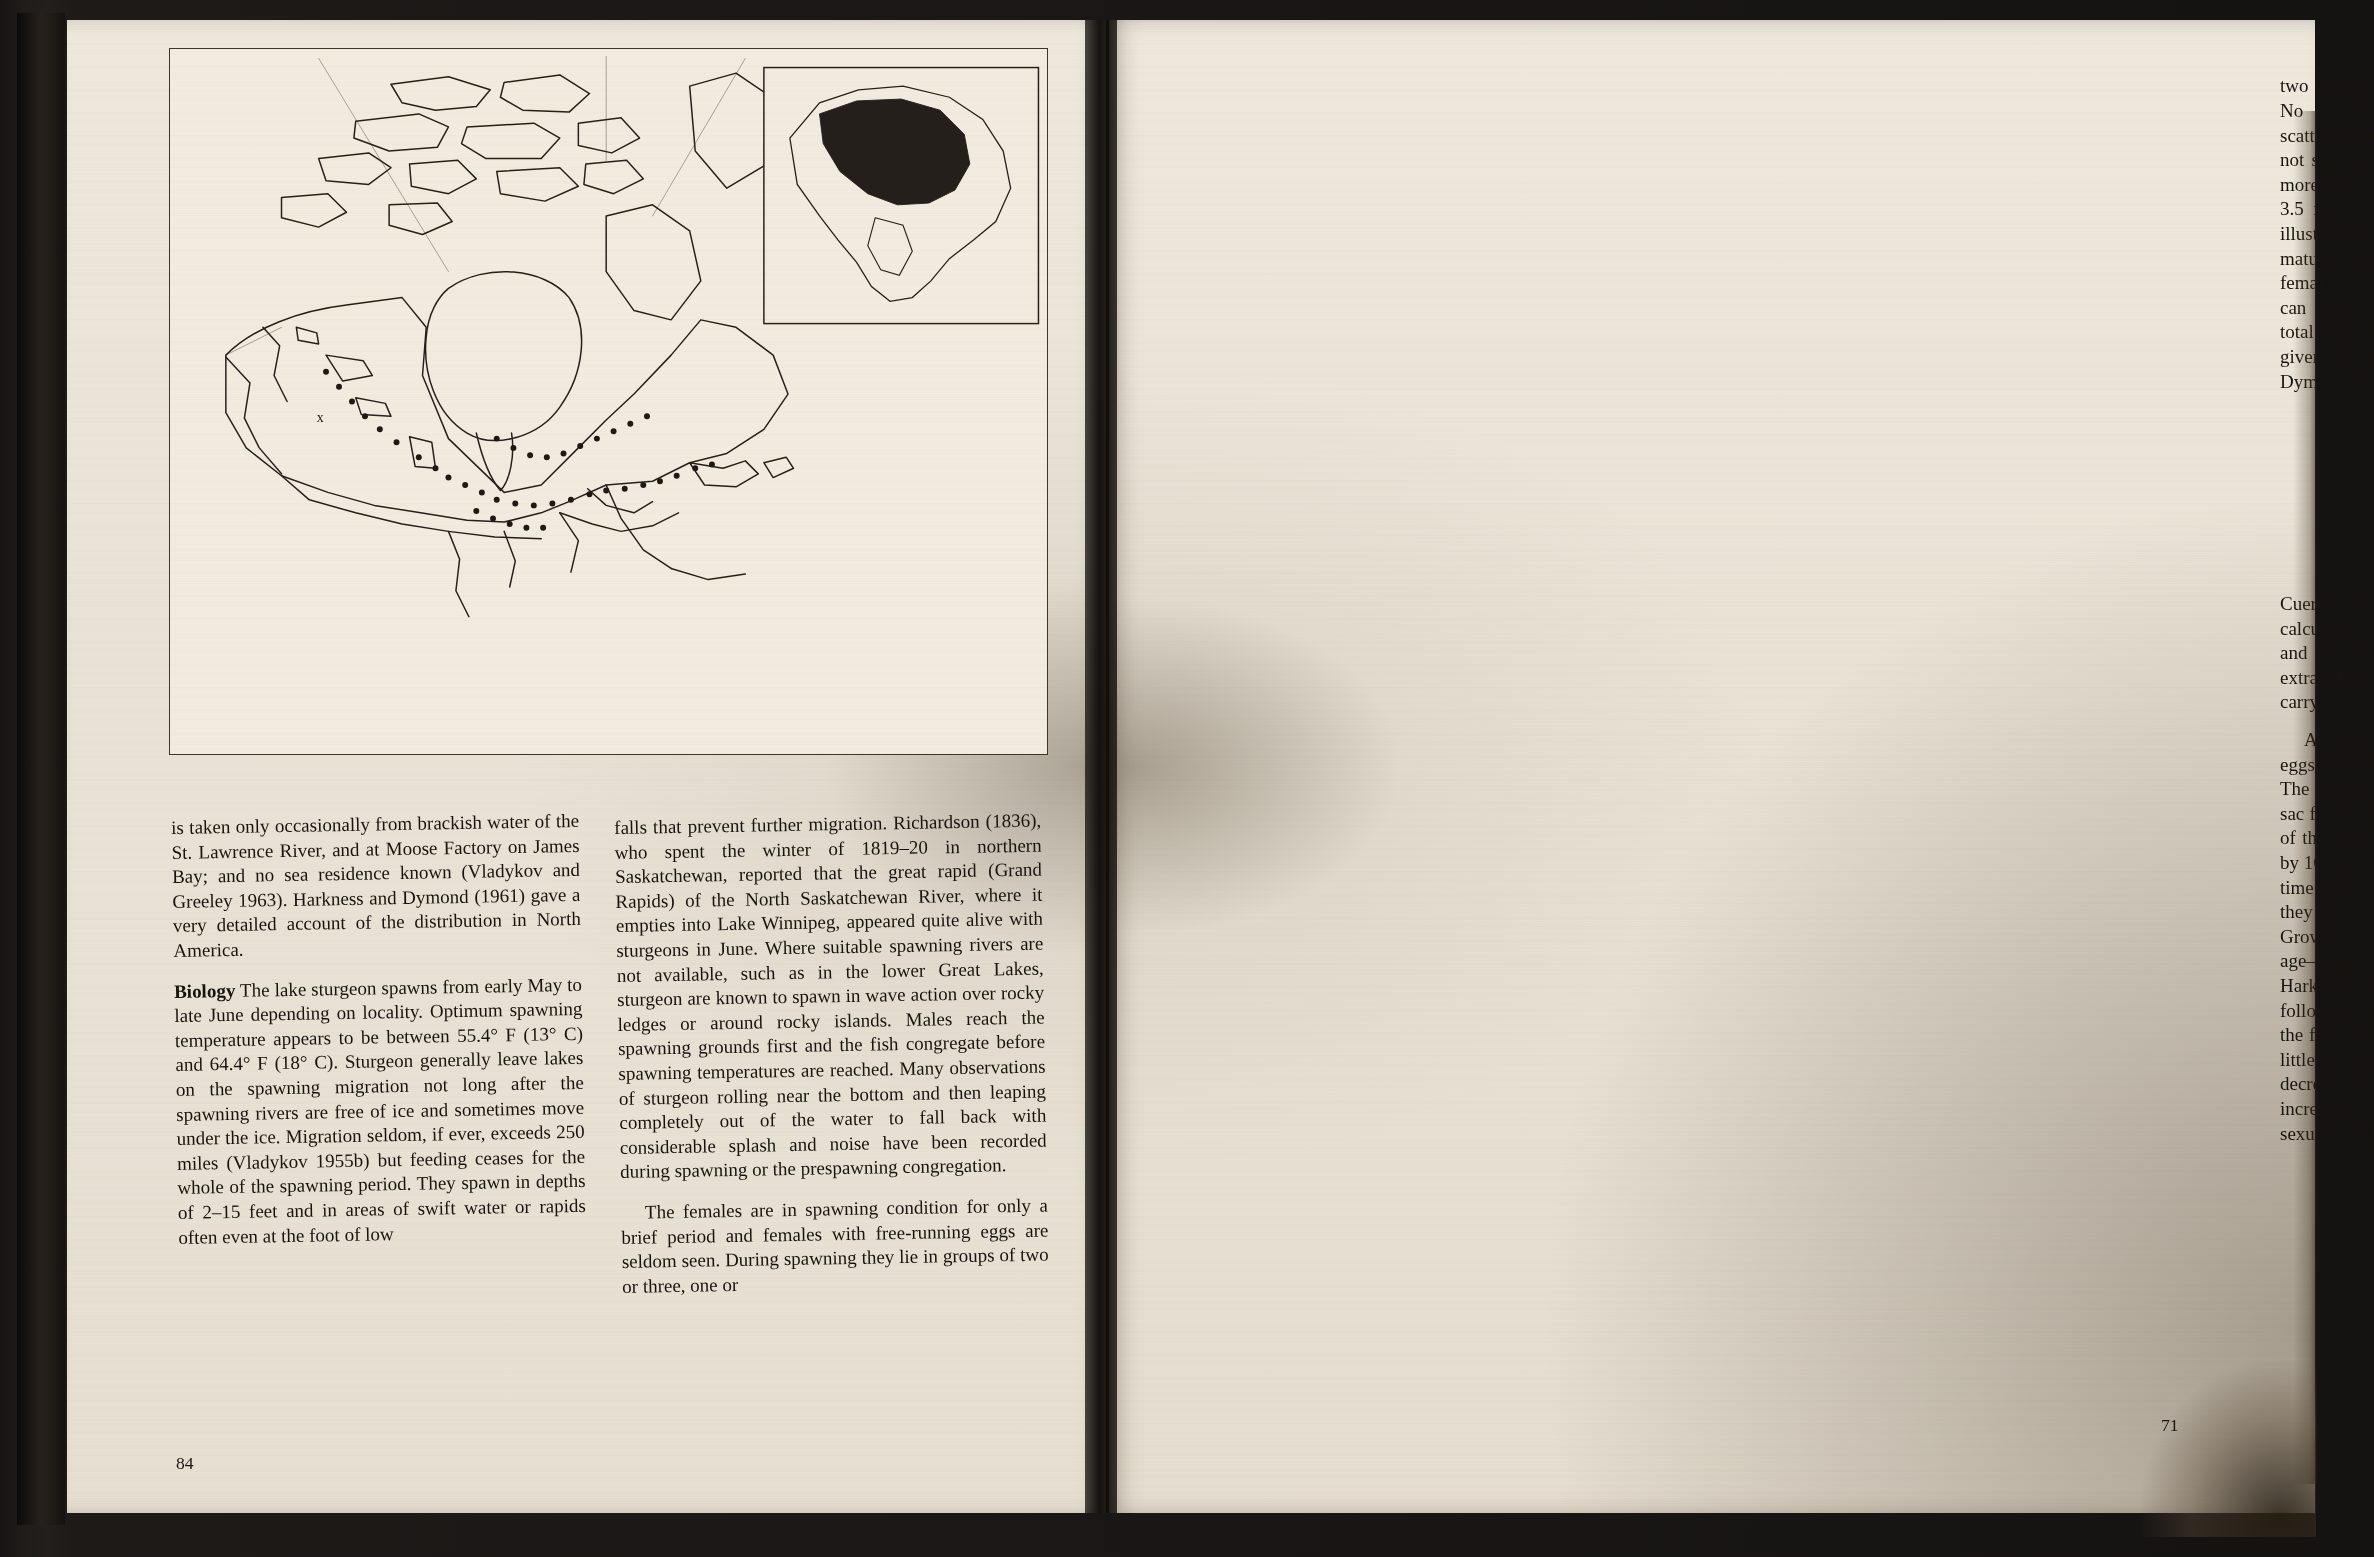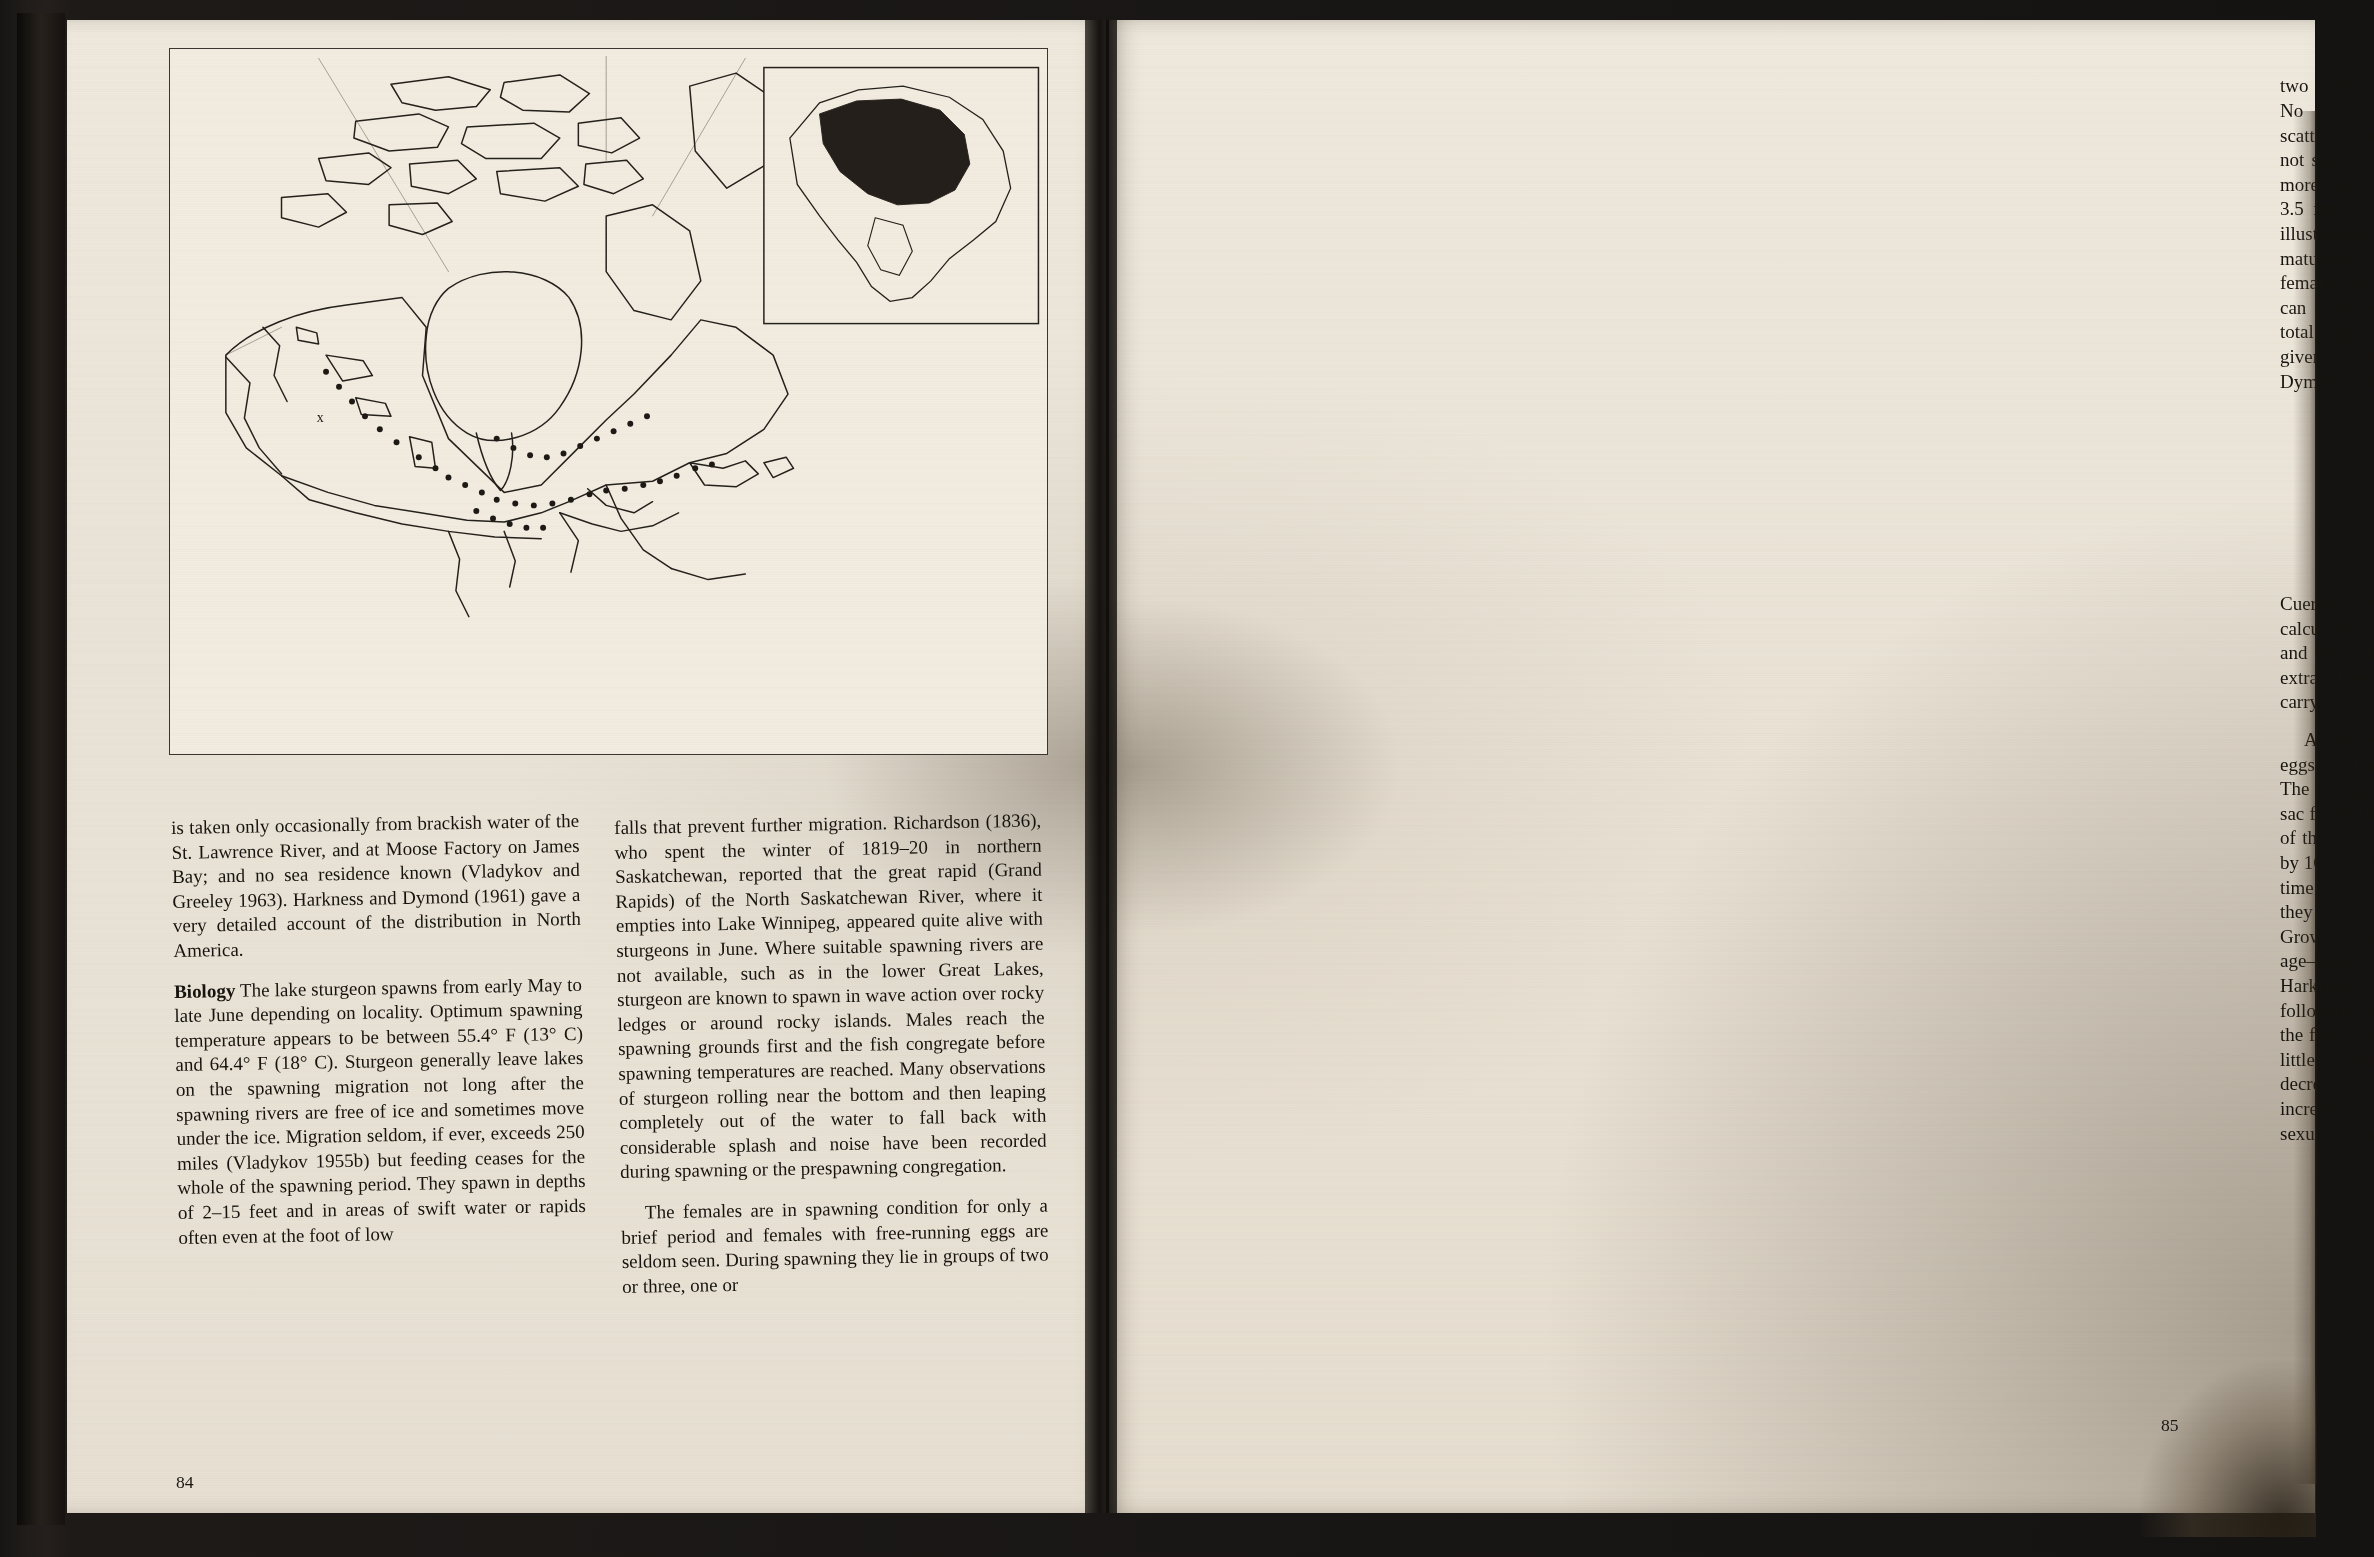--- a/index.html
+++ b/index.html
@@ -108,21 +108,20 @@
   .para { margin: 0 0 0 0; text-indent: 0; }
   .para + .para { margin-top: 16px; }
   .indent { text-indent: 24px; }
   .bold-run { font-weight: bold; }
 
   #folio-left {
     position: absolute;
     left: 109px; top: 1433px;
     font-size: 17.6px;
     color: #1a1713;
-    margin-top: 19px;
   }
   #folio-right {
     position: absolute;
     left: 2161px; top: 1415px;
     font-size: 17.6px;
     color: #1a1713;
   }
 
   
   #left-col-1 { transform: rotate(-1.0deg); transform-origin: left top; }
@@ -354,16 +353,16 @@
       <p class="para">Cuerrier (1949) gave the minimum and maximum calculated number of eggs in lake sturgeon as 107,510 and 885,360. Calculated egg numbers have often been extrapolated to indicate that 200-pound females could carry as many as 3,000,000 eggs.</p>
       <p class="para indent">At temperatures of 60°–64° F (15.6°–17.8° C) some eggs hatched in 5 days and all had hatched by 8 days. The young, 8 mm long, are nourished by a large yolk sac for 9–18 days. By 2 weeks the young are miniatures of the adult and the paired fins are well developed and by 16 days they are approximately 21 mm long at which time they begin to feed. By September of the first year they have grown to 4.8 inches (123 mm) total length. Growth is somewhat slower from this point and the age–length and age–weight relations, as given by Harkness (1923) for Lake Nipigon, is shown in the following table. From this table it can be seen that, in the first 5 years, sturgeon increase rapidly in length but little in weight. Between 5 and 15 years, there is a decrease in rate of length increment whereas weight increases at a faster rate. After 20 years and the onset of sexual maturity, rate of increase in length is even slow-</p>
     </div>
 
   </div>
 
   <div id="gutter"></div>
   <div id="left-edge"></div>
   <div id="wear-edge"></div>
   <div id="wear-corner"></div>
-  <div id="folio-right">85</div>
+  <div id="folio-right">71</div>
   <div id="grain"></div>
 </div>
 
 
 </body></html>

